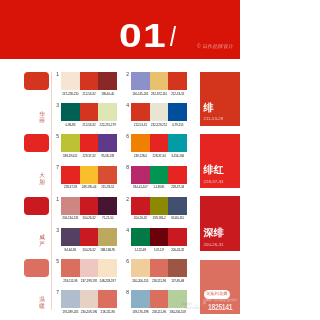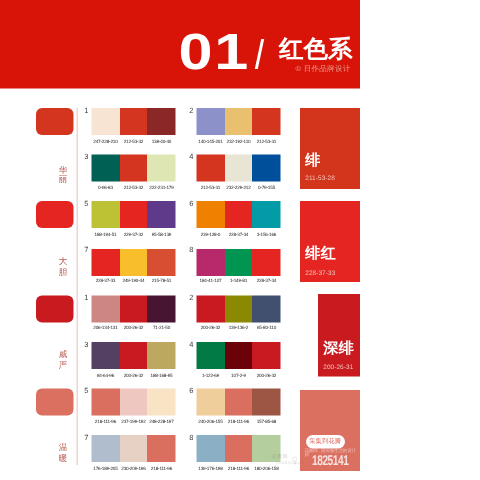--- a/index.html
+++ b/index.html
@@ -34,21 +34,20 @@
   .wm-ghost{position:absolute;left:181px;top:302px;font-size:3.4px;color:rgba(120,120,120,.30);line-height:4px;letter-spacing:0.3px;white-space:nowrap;}
   .wm-ghost2{position:absolute;left:184px;top:306.5px;font-size:3.1px;color:rgba(120,120,120,.26);line-height:3.6px;letter-spacing:0.2px;white-space:nowrap;}
   .wm-mark{position:absolute;left:193px;top:303px;width:7px;height:8px;opacity:.22;}
 </style>
 </head>
 <body>
 
 <div class="header">
   <div class="h-num">01</div>
   <div class="h-slash">/</div>
-  <div class="h-title">红色系</div>
   <div class="h-sub">© 日作品牌设计</div>
 </div>
 
 <div class="vline"></div>
 <div id="cats">
     <div class="cat-sw" style="left: 24px; top: 72px; background: rgb(211, 53, 30);"></div>
     <div class="cat-label" style="left: 39px; top: 110.5px;">华丽</div>
     <div class="cat-sw" style="left: 24px; top: 134px; background: rgb(228, 37, 33);"></div>
     <div class="cat-label" style="left: 39px; top: 172px;">大胆</div>
     <div class="cat-sw" style="left: 24px; top: 196.5px; background: rgb(200, 26, 31);"></div>
@@ -236,21 +235,21 @@
   </div>
 <div id="panels">
     <div class="panel" style="top: 72px; height: 53.5px; background: rgb(211, 53, 28);">
       <div class="pname" style="top: 29.5px;">绯</div>
       <div class="prgb" style="top: 45.3px;">211-53-28</div>
     </div>
     <div class="panel" style="top: 134.3px; height: 53.8px; background: rgb(228, 37, 33);">
       <div class="pname" style="top: 29.8px;">绯红</div>
       <div class="prgb" style="top: 45.6px;">228-37-33</div>
     </div>
-    <div class="panel" style="top: 196.3px; height: 54.5px; background: rgb(200, 26, 31); margin-left: 12px;">
+    <div class="panel" style="top: 196.3px; height: 54.5px; background: rgb(200, 26, 31);">
       <div class="pname" style="top: 30.5px;">深绯</div>
       <div class="prgb" style="top: 46.3px;">200-26-31</div>
     </div>
     <div class="panel" style="top: 259.7px; height: 54.5px; background: rgb(219, 111, 96);"></div>
   </div>
 
 <div class="wm">1825141</div>
 <div class="wm2">花瓣网 · 陪你做生活的设计师</div>
 <div class="badge">
     <span>采集到花瓣</span>

